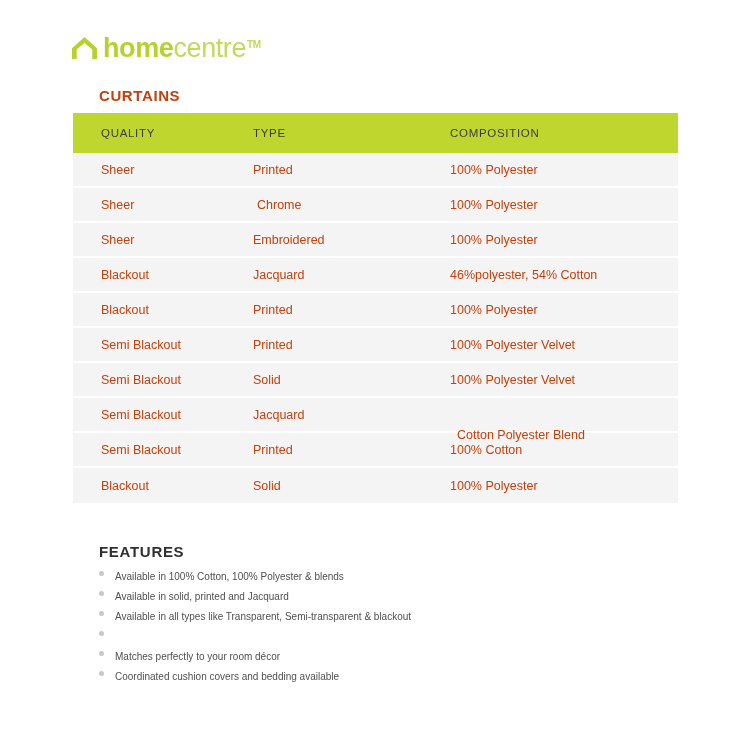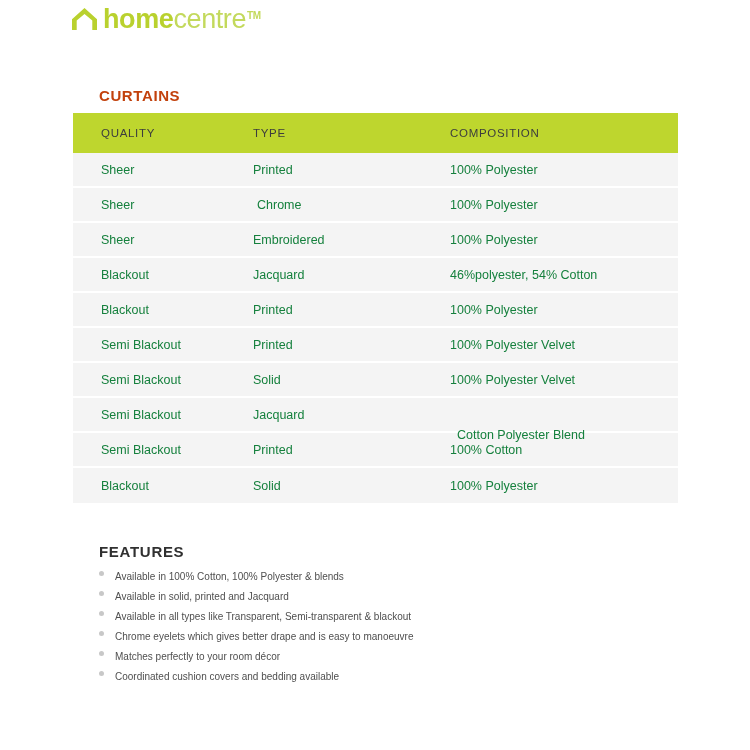--- a/index.html
+++ b/index.html
@@ -14,23 +14,23 @@
     font-family: "Liberation Sans", "DejaVu Sans", sans-serif;
     color: #4a4a4a;
     position: relative;
     overflow: hidden;
   }
 
   
   .logo-block {
     position: absolute;
     left: 71px;
-    top: 6px;
-    display: flex;
-    align-items: flex-start;
+    top: 28px;
+    display: flex;
+    align-items: flex-end;
     height: 34px;
   }
   .logo-mark {
     width: 27px;
     height: 25px;
     margin-right: 5px;
     margin-bottom: 2px;
     display: block;
   }
   .logo-word {
@@ -87,21 +87,21 @@
     background: #bed62e;
     height: 40px;
     font-size: 11.5px;
     letter-spacing: 0.7px;
     color: #3d3d3d;
   }
   .body-row {
     background: #f4f4f4;
     border-bottom: 2px solid #ffffff;
     font-size: 12.5px;
-    color: #15803d;
+    color: #c2410c;
   }
   .body-row:last-child { border-bottom: none; }
 
   .c-quality { width: 175px; padding-left: 28px; box-sizing: border-box; }
   .c-type    { width: 190px; padding-left: 5px;  box-sizing: border-box; }
   .c-comp    { flex: 1;      padding-left: 12px; box-sizing: border-box; }
 
   .table-head .c-quality { padding-left: 28px; }
   .table-head .c-type    { padding-left: 5px; }
   .table-head .c-comp    { padding-left: 12px; }
@@ -236,21 +236,20 @@
   <div class="feature-item">
     <span class="feature-bullet"></span>
     <span>Available in solid, printed and Jacquard</span>
   </div>
   <div class="feature-item">
     <span class="feature-bullet"></span>
     <span>Available in all types like Transparent, Semi-transparent &amp; blackout</span>
   </div>
   <div class="feature-item">
     <span class="feature-bullet"></span>
-    <span>Chrome eyelets which gives better drape and is easy to manoeuvre</span>
   </div>
   <div class="feature-item">
     <span class="feature-bullet"></span>
     <span>Matches perfectly to your room décor</span>
   </div>
   <div class="feature-item">
     <span class="feature-bullet"></span>
     <span>Coordinated cushion covers and bedding available</span>
   </div>
 </div>

